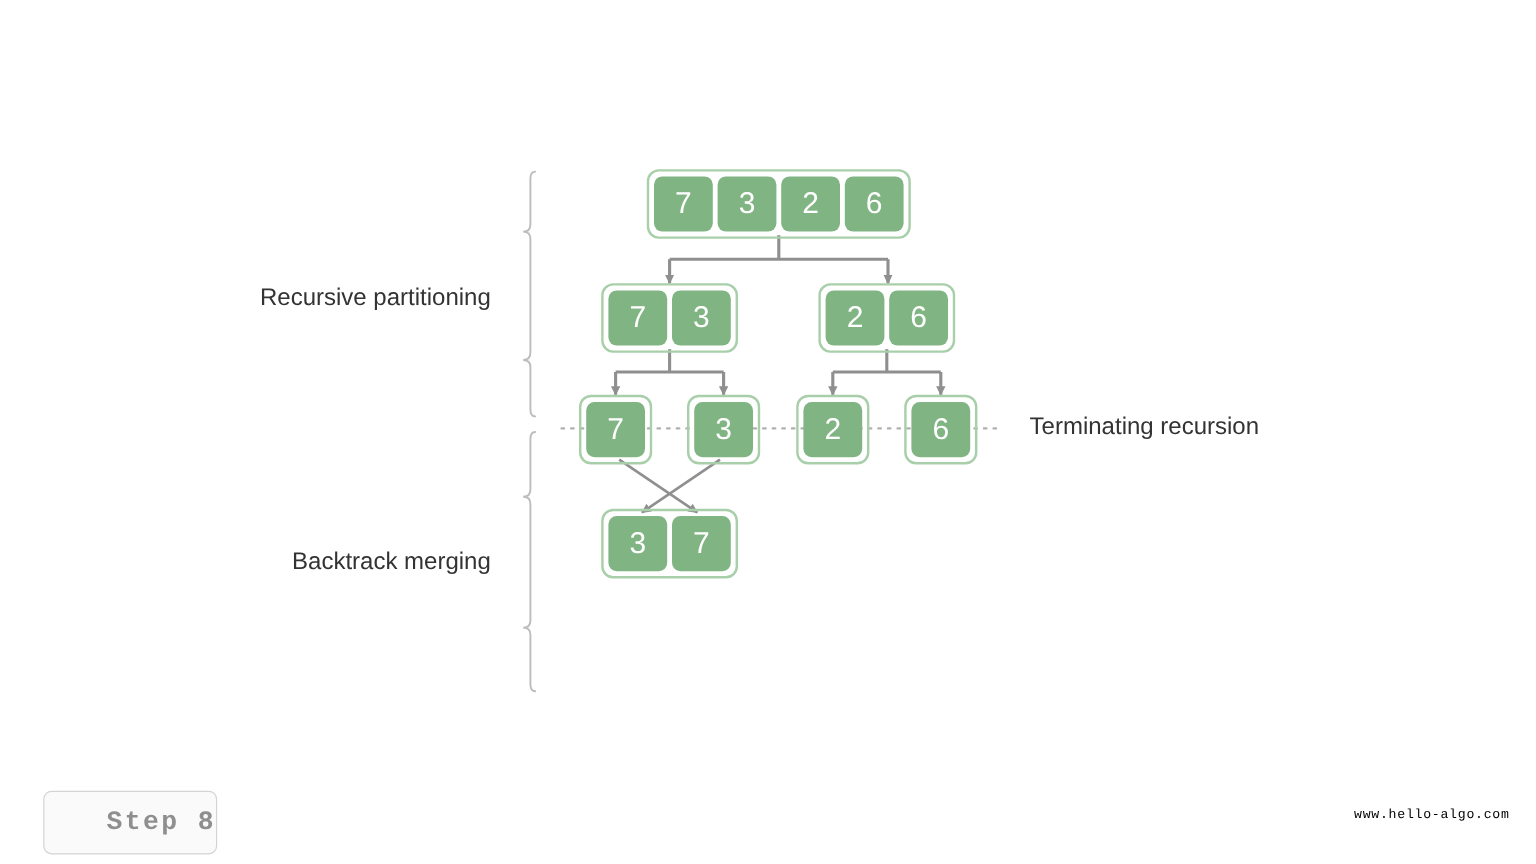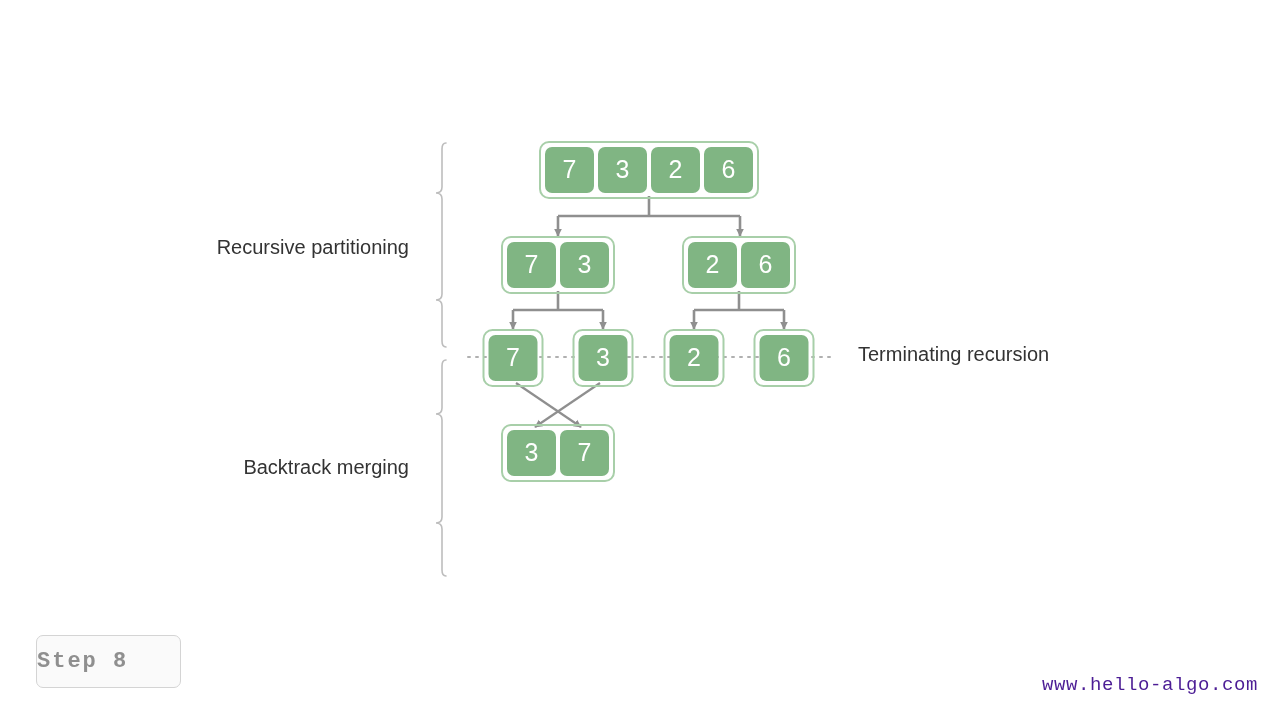--- a/index.html
+++ b/index.html
@@ -37,46 +37,46 @@
   .right-label {
     font-family: "Liberation Sans", sans-serif;
     font-size: 20px;
     fill: #333333;
     text-anchor: start;
     dominant-baseline: middle;
   }
   .step-badge {
     position: absolute;
     left: 36px;
-    top: 635px;
+    top: 659px;
     width: 145px;
     height: 53px;
     border: 1px solid #d4d4d4;
     border-radius: 7px;
     background: #fafafa;
     box-sizing: border-box;
     display: flex;
     align-items: center;
-    justify-content: flex-start;
+    justify-content: flex-end;
   }
   .step-badge span {
     font-family: "Liberation Mono", monospace;
     font-size: 22px;
     font-weight: bold;
     letter-spacing: 2px;
     color: #8f8f8f;
   }
   .watermark {
     position: absolute;
     right: 22px;
     top: 674px;
     font-family: "Liberation Mono", monospace;
-    font-size: 19px;
+    font-size: 11px;
     letter-spacing: 0.6px;
-    color: #4c1d95;
+    color: #000000;
   }
 </style>
 </head>
 <body>
 
 <svg id="stage" viewBox="0 0 1280 720">
   <defs>
     <marker id="arrowhead" markerWidth="9" markerHeight="9" refX="7.2" refY="4.5" orient="auto" markerUnits="userSpaceOnUse">
       <path d="M0,0.6 L8,4.5 L0,8.4 z" fill="#8f8f8f"></path>
     </marker>

